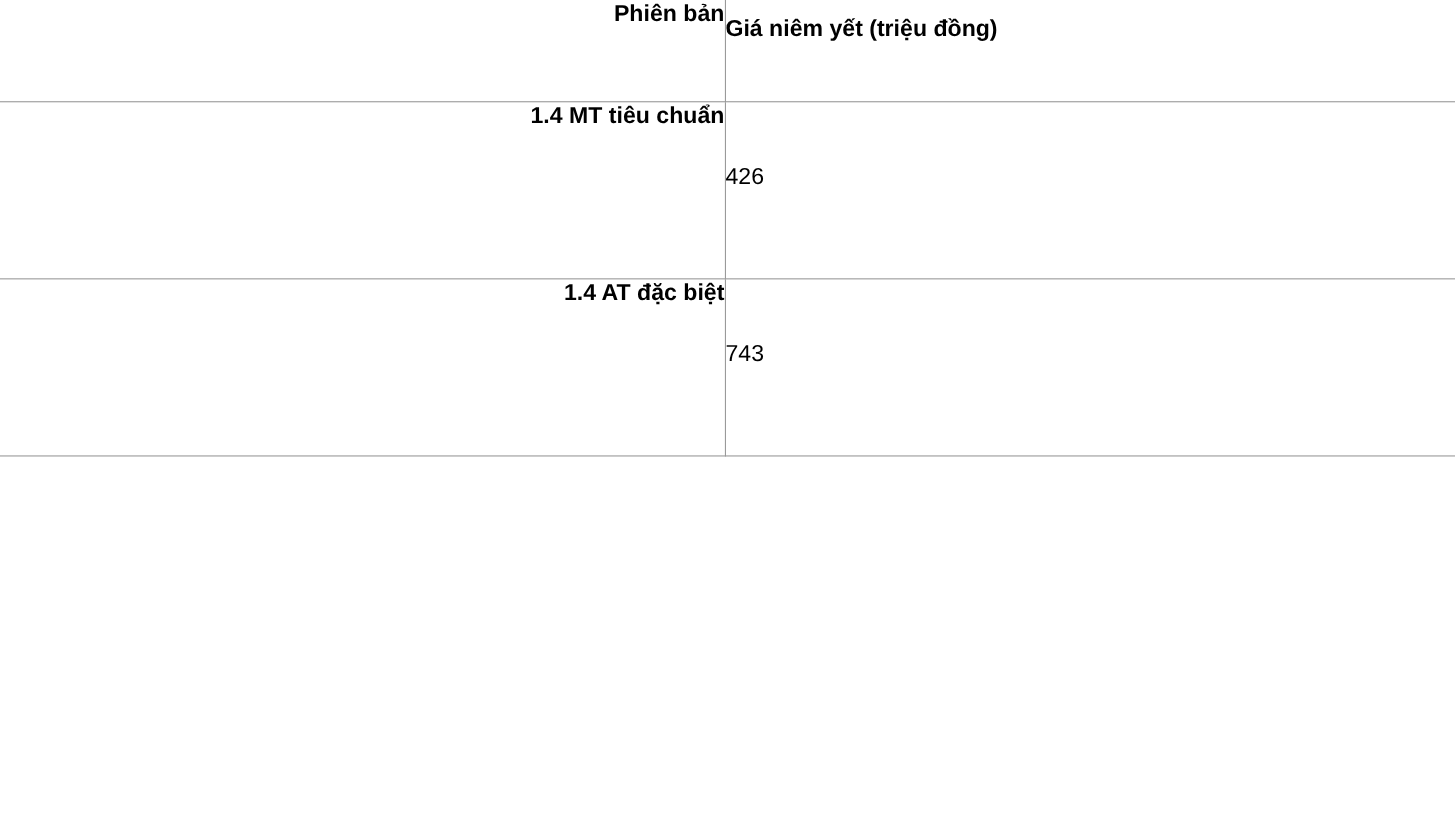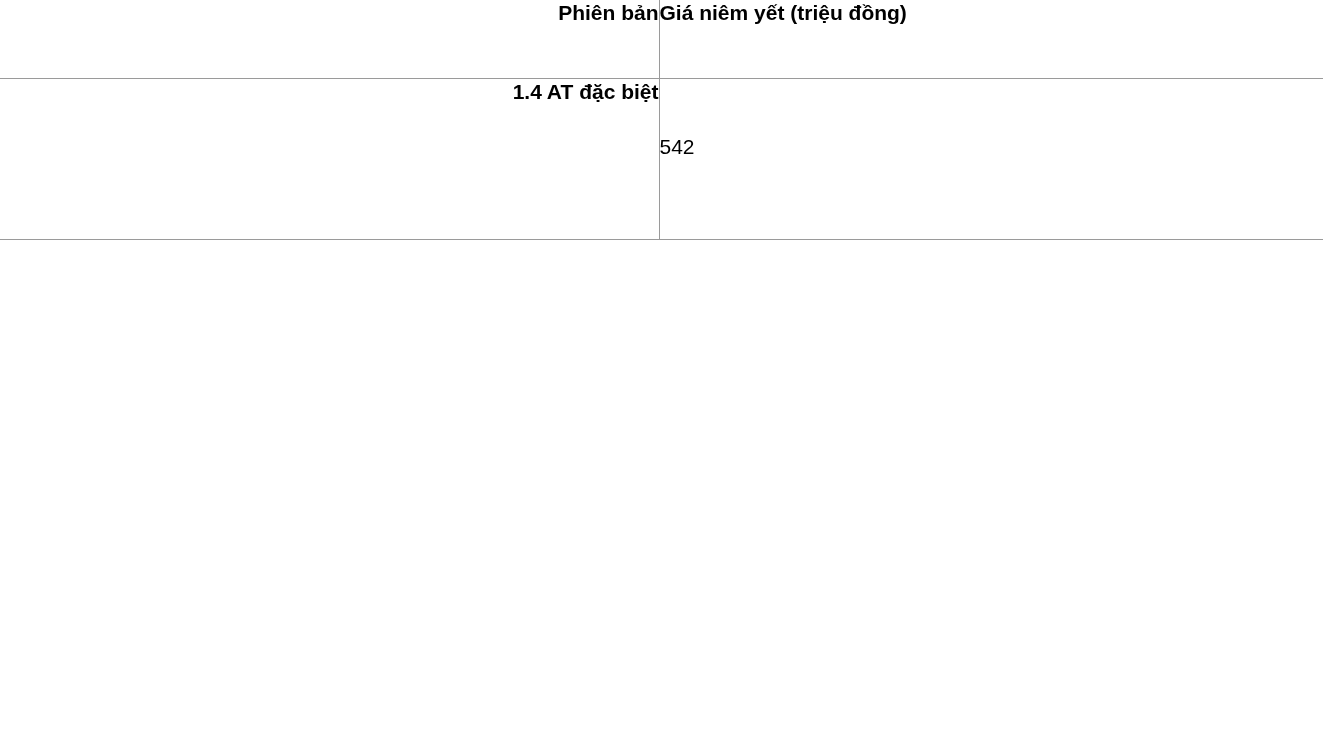--- a/index.html
+++ b/index.html
@@ -37,20 +37,21 @@
     font-size: 21px;
     font-weight: bold;
     line-height: 1.25;
   }
   .cell-price {
     padding: 0 0 0 10px;
     font-size: 21px;
     line-height: 1.25;
   }
   .cell-price.header {
+    padding-top: 14px;
     font-weight: bold;
   }
   .cell-price .value {
     display: block;
     padding-top: 55px;
   }
   .row-header td { height: 78px; }
   .row-body td { height: 160px; }
   .row-body.last td { height: 160px; margin-left: 24px; }
 </style>
@@ -60,20 +61,26 @@
 <table class="price-table">
   <colgroup>
     <col class="col-version">
     <col class="col-price">
   </colgroup>
   <tbody>
     <tr class="row-header">
       <td class="cell-version">Phiên bản</td>
       <td class="cell-price header">Giá niêm yết (triệu đồng)</td>
     </tr>
+    <tr class="row-body">
+      <td class="cell-version">1.4 MT tiêu chuẩn</td>
+      <td class="cell-price">
+        <span class="value">426</span>
+      </td>
+    </tr>
     <tr class="row-body last">
       <td class="cell-version">1.4 AT đặc biệt</td>
       <td class="cell-price">
-        <span class="value">542</span>
+        <span class="value">743</span>
       </td>
     </tr>
   </tbody>
 </table>
 
 </body></html>

